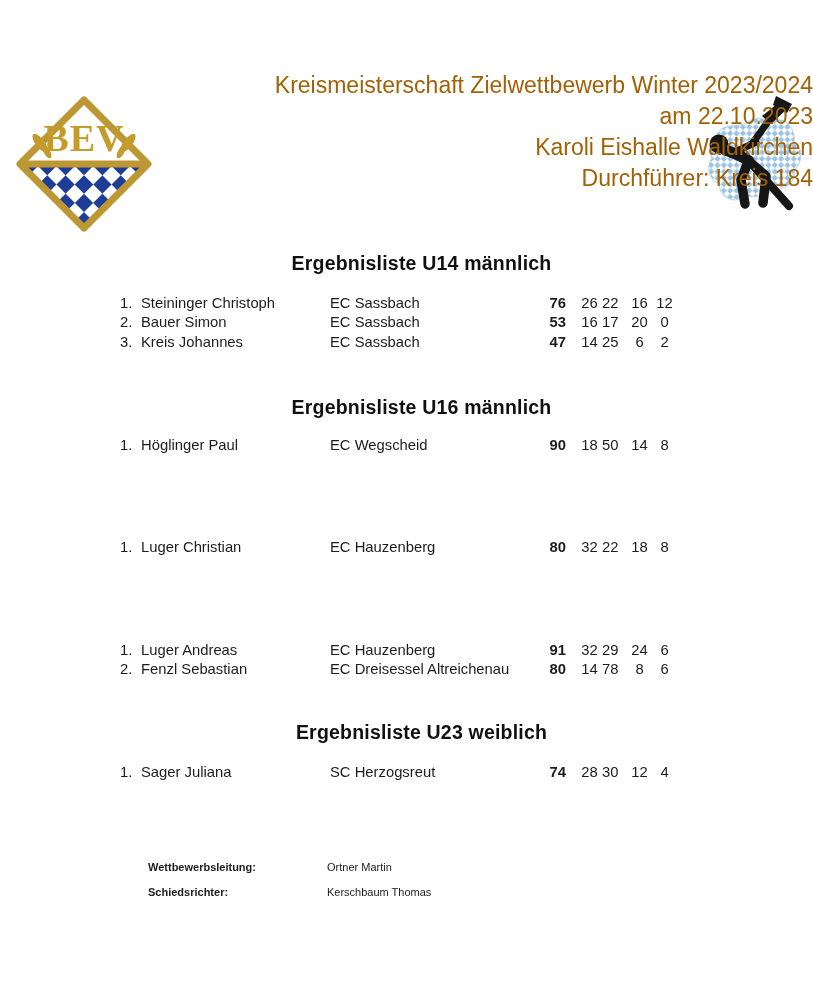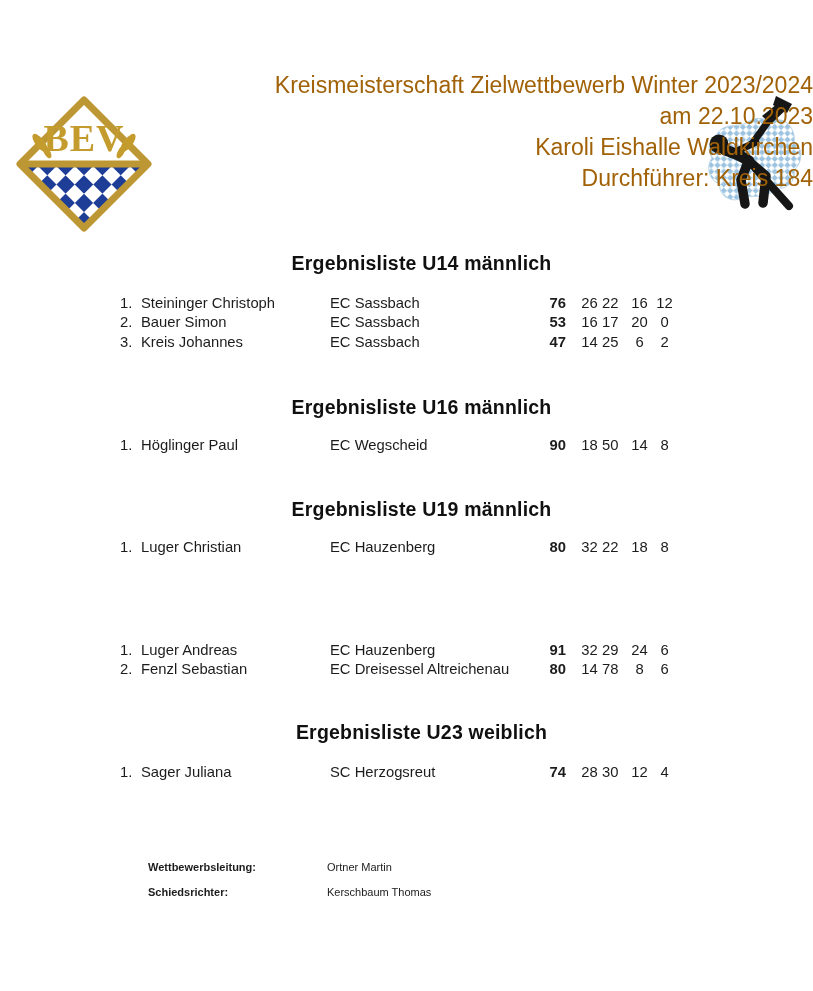--- a/index.html
+++ b/index.html
@@ -141,21 +141,20 @@
       <span class="col-name">Höglinger Paul</span>
       <span class="col-club">EC Wegscheid</span>
       <span class="col-total">90</span>
       <span class="col-s1">18</span>
       <span class="col-s2">50</span>
       <span class="col-s3">14</span>
       <span class="col-s4">8</span>
     </div>
   </div>
 
-  <div class="section-heading" style="top:498px">Ergebnisliste U19 männlich</div>
   <div class="rows" style="top:539px">
     <div class="row">
       <span class="col-rank">1.</span>
       <span class="col-name">Luger Christian</span>
       <span class="col-club">EC Hauzenberg</span>
       <span class="col-total">80</span>
       <span class="col-s1">32</span>
       <span class="col-s2">22</span>
       <span class="col-s3">18</span>
       <span class="col-s4">8</span>

